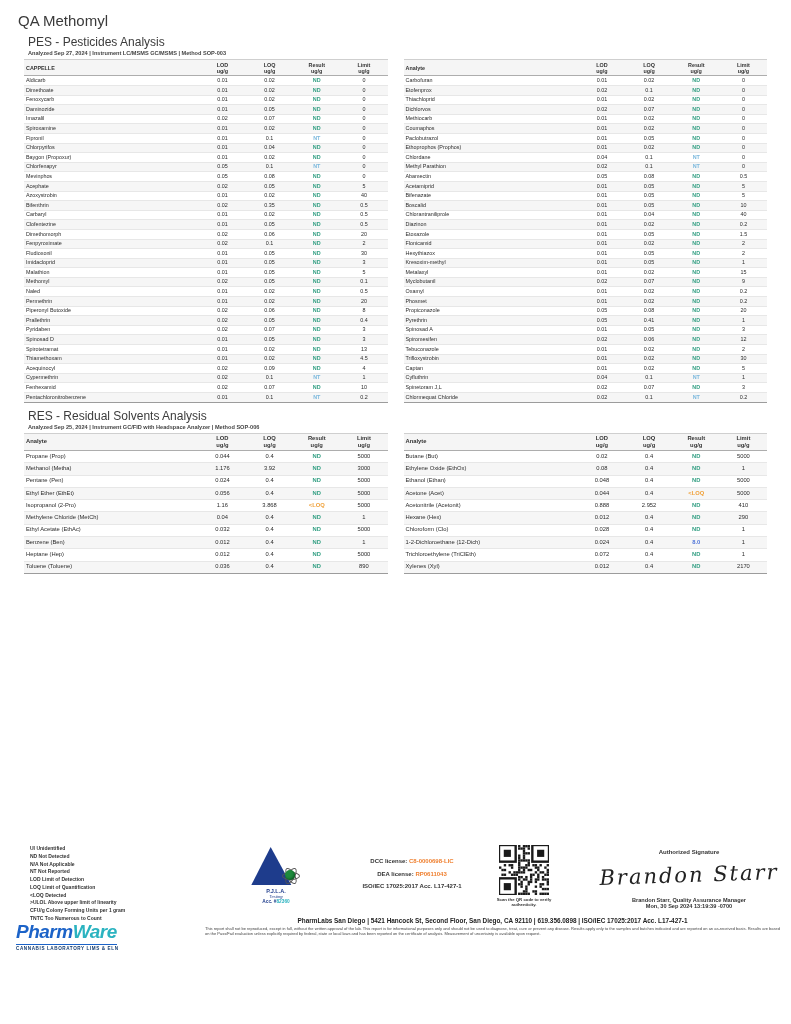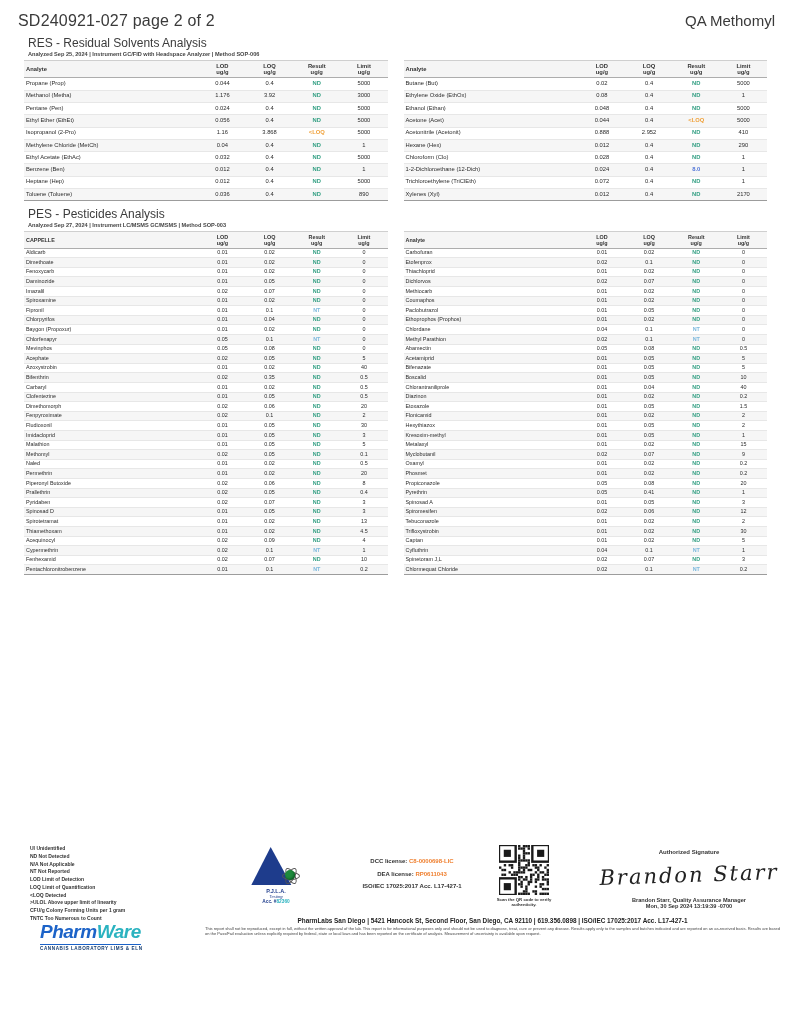--- a/index.html
+++ b/index.html
@@ -61,34 +61,570 @@
   .sig-block{position:absolute;left:598px;top:6px;width:182px;text-align:center;}
   .sig-label{font-size:6px;font-weight:bold;color:#333;}
   .sig-script{font-family:"DejaVu Serif",serif;font-style:italic;font-size:21px;color:#222;margin-top:8px;transform:rotate(-2deg);letter-spacing:2px;}
   .sig-title{font-size:5.6px;font-weight:bold;color:#333;margin-top:10px;}
   .sig-date{font-size:5.6px;font-weight:bold;color:#333;}
 
   .bottom-block{position:absolute;left:205px;top:74px;width:575px;text-align:center;}
   .address{font-size:6.4px;font-weight:bold;color:#222;}
   .disclaimer{font-size:4px;color:#444;line-height:1.35;margin-top:2px;text-align:justify;}
 
-  .pharmware{position:absolute;left:16px;top:78px;width:120px;margin-left:24px;}
+  .pharmware{position:absolute;left:16px;top:78px;width:120px;}
   .pw-name{font-size:19px;font-style:italic;letter-spacing:-.5px;border-bottom:1.5px solid #1c63c8;display:inline-block;padding-bottom:1px;}
   .pw-a{color:#1c63c8;font-weight:bold;}
   .pw-w{color:#2bb3c0;font-weight:bold;}
   .pw-tag{font-size:4.6px;font-weight:bold;color:#123a6e;letter-spacing:.6px;margin-top:1px;}
 </style>
 </head>
 <body>
 
 <div class="page">
 
   <div class="top-header">
-    <div class="doc-id">SD240921-027 page 2 of 2</div>
     <div class="qa-label">QA Methomyl</div>
+  </div>
+
+  <div class="section">
+    <div class="section-title">PES - Pesticides Analysis</div>
+    <div class="section-sub">Analyzed Sep 27, 2024   |  Instrument LC/MSMS GC/MSMS  | Method SOP-003</div>
+    <div class="tables">
+      <div class="tbl-wrap">
+        <table class="analyte-table dense">
+            <thead>
+              <tr>
+                <th class="c-analyte">CAPPELLE</th>
+                <th>
+                  <div>LOD</div>
+                  <div>ug/g</div>
+                </th>
+                <th>
+                  <div>LOQ</div>
+                  <div>ug/g</div>
+                </th>
+                <th>
+                  <div>Result</div>
+                  <div>ug/g</div>
+                </th>
+                <th>
+                  <div>Limit</div>
+                  <div>ug/g</div>
+                </th>
+              </tr>
+            </thead>
+            <tbody>
+              <tr>
+                <td class="c-analyte">Aldicarb</td>
+                <td>0.01</td>
+                <td>0.02</td>
+                <td class="result" style="color: rgb(53, 160, 132);">ND</td>
+                <td>0</td>
+              </tr>
+              <tr>
+                <td class="c-analyte">Dimethoate</td>
+                <td>0.01</td>
+                <td>0.02</td>
+                <td class="result" style="color: rgb(53, 160, 132);">ND</td>
+                <td>0</td>
+              </tr>
+              <tr>
+                <td class="c-analyte">Fenoxycarb</td>
+                <td>0.01</td>
+                <td>0.02</td>
+                <td class="result" style="color: rgb(53, 160, 132);">ND</td>
+                <td>0</td>
+              </tr>
+              <tr>
+                <td class="c-analyte">Daminozide</td>
+                <td>0.01</td>
+                <td>0.05</td>
+                <td class="result" style="color: rgb(53, 160, 132);">ND</td>
+                <td>0</td>
+              </tr>
+              <tr>
+                <td class="c-analyte">Imazalil</td>
+                <td>0.02</td>
+                <td>0.07</td>
+                <td class="result" style="color: rgb(53, 160, 132);">ND</td>
+                <td>0</td>
+              </tr>
+              <tr>
+                <td class="c-analyte">Spiroxamine</td>
+                <td>0.01</td>
+                <td>0.02</td>
+                <td class="result" style="color: rgb(53, 160, 132);">ND</td>
+                <td>0</td>
+              </tr>
+              <tr>
+                <td class="c-analyte">Fipronil</td>
+                <td>0.01</td>
+                <td>0.1</td>
+                <td class="result" style="color: rgb(124, 185, 221);">NT</td>
+                <td>0</td>
+              </tr>
+              <tr>
+                <td class="c-analyte">Chlorpyrifos</td>
+                <td>0.01</td>
+                <td>0.04</td>
+                <td class="result" style="color: rgb(53, 160, 132);">ND</td>
+                <td>0</td>
+              </tr>
+              <tr>
+                <td class="c-analyte">Baygon (Propoxur)</td>
+                <td>0.01</td>
+                <td>0.02</td>
+                <td class="result" style="color: rgb(53, 160, 132);">ND</td>
+                <td>0</td>
+              </tr>
+              <tr>
+                <td class="c-analyte">Chlorfenapyr</td>
+                <td>0.05</td>
+                <td>0.1</td>
+                <td class="result" style="color: rgb(124, 185, 221);">NT</td>
+                <td>0</td>
+              </tr>
+              <tr>
+                <td class="c-analyte">Mevinphos</td>
+                <td>0.05</td>
+                <td>0.08</td>
+                <td class="result" style="color: rgb(53, 160, 132);">ND</td>
+                <td>0</td>
+              </tr>
+              <tr>
+                <td class="c-analyte">Acephate</td>
+                <td>0.02</td>
+                <td>0.05</td>
+                <td class="result" style="color: rgb(53, 160, 132);">ND</td>
+                <td>5</td>
+              </tr>
+              <tr>
+                <td class="c-analyte">Azoxystrobin</td>
+                <td>0.01</td>
+                <td>0.02</td>
+                <td class="result" style="color: rgb(53, 160, 132);">ND</td>
+                <td>40</td>
+              </tr>
+              <tr>
+                <td class="c-analyte">Bifenthrin</td>
+                <td>0.02</td>
+                <td>0.35</td>
+                <td class="result" style="color: rgb(53, 160, 132);">ND</td>
+                <td>0.5</td>
+              </tr>
+              <tr>
+                <td class="c-analyte">Carbaryl</td>
+                <td>0.01</td>
+                <td>0.02</td>
+                <td class="result" style="color: rgb(53, 160, 132);">ND</td>
+                <td>0.5</td>
+              </tr>
+              <tr>
+                <td class="c-analyte">Clofentezine</td>
+                <td>0.01</td>
+                <td>0.05</td>
+                <td class="result" style="color: rgb(53, 160, 132);">ND</td>
+                <td>0.5</td>
+              </tr>
+              <tr>
+                <td class="c-analyte">Dimethomorph</td>
+                <td>0.02</td>
+                <td>0.06</td>
+                <td class="result" style="color: rgb(53, 160, 132);">ND</td>
+                <td>20</td>
+              </tr>
+              <tr>
+                <td class="c-analyte">Fenpyroximate</td>
+                <td>0.02</td>
+                <td>0.1</td>
+                <td class="result" style="color: rgb(53, 160, 132);">ND</td>
+                <td>2</td>
+              </tr>
+              <tr>
+                <td class="c-analyte">Fludioxonil</td>
+                <td>0.01</td>
+                <td>0.05</td>
+                <td class="result" style="color: rgb(53, 160, 132);">ND</td>
+                <td>30</td>
+              </tr>
+              <tr>
+                <td class="c-analyte">Imidacloprid</td>
+                <td>0.01</td>
+                <td>0.05</td>
+                <td class="result" style="color: rgb(53, 160, 132);">ND</td>
+                <td>3</td>
+              </tr>
+              <tr>
+                <td class="c-analyte">Malathion</td>
+                <td>0.01</td>
+                <td>0.05</td>
+                <td class="result" style="color: rgb(53, 160, 132);">ND</td>
+                <td>5</td>
+              </tr>
+              <tr>
+                <td class="c-analyte">Methomyl</td>
+                <td>0.02</td>
+                <td>0.05</td>
+                <td class="result" style="color: rgb(53, 160, 132);">ND</td>
+                <td>0.1</td>
+              </tr>
+              <tr>
+                <td class="c-analyte">Naled</td>
+                <td>0.01</td>
+                <td>0.02</td>
+                <td class="result" style="color: rgb(53, 160, 132);">ND</td>
+                <td>0.5</td>
+              </tr>
+              <tr>
+                <td class="c-analyte">Permethrin</td>
+                <td>0.01</td>
+                <td>0.02</td>
+                <td class="result" style="color: rgb(53, 160, 132);">ND</td>
+                <td>20</td>
+              </tr>
+              <tr>
+                <td class="c-analyte">Piperonyl Butoxide</td>
+                <td>0.02</td>
+                <td>0.06</td>
+                <td class="result" style="color: rgb(53, 160, 132);">ND</td>
+                <td>8</td>
+              </tr>
+              <tr>
+                <td class="c-analyte">Prallethrin</td>
+                <td>0.02</td>
+                <td>0.05</td>
+                <td class="result" style="color: rgb(53, 160, 132);">ND</td>
+                <td>0.4</td>
+              </tr>
+              <tr>
+                <td class="c-analyte">Pyridaben</td>
+                <td>0.02</td>
+                <td>0.07</td>
+                <td class="result" style="color: rgb(53, 160, 132);">ND</td>
+                <td>3</td>
+              </tr>
+              <tr>
+                <td class="c-analyte">Spinosad D</td>
+                <td>0.01</td>
+                <td>0.05</td>
+                <td class="result" style="color: rgb(53, 160, 132);">ND</td>
+                <td>3</td>
+              </tr>
+              <tr>
+                <td class="c-analyte">Spirotetramat</td>
+                <td>0.01</td>
+                <td>0.02</td>
+                <td class="result" style="color: rgb(53, 160, 132);">ND</td>
+                <td>13</td>
+              </tr>
+              <tr>
+                <td class="c-analyte">Thiamethoxam</td>
+                <td>0.01</td>
+                <td>0.02</td>
+                <td class="result" style="color: rgb(53, 160, 132);">ND</td>
+                <td>4.5</td>
+              </tr>
+              <tr>
+                <td class="c-analyte">Acequinocyl</td>
+                <td>0.02</td>
+                <td>0.09</td>
+                <td class="result" style="color: rgb(53, 160, 132);">ND</td>
+                <td>4</td>
+              </tr>
+              <tr>
+                <td class="c-analyte">Cypermethrin</td>
+                <td>0.02</td>
+                <td>0.1</td>
+                <td class="result" style="color: rgb(124, 185, 221);">NT</td>
+                <td>1</td>
+              </tr>
+              <tr>
+                <td class="c-analyte">Fenhexamid</td>
+                <td>0.02</td>
+                <td>0.07</td>
+                <td class="result" style="color: rgb(53, 160, 132);">ND</td>
+                <td>10</td>
+              </tr>
+              <tr>
+                <td class="c-analyte">Pentachloronitrobenzene</td>
+                <td>0.01</td>
+                <td>0.1</td>
+                <td class="result" style="color: rgb(124, 185, 221);">NT</td>
+                <td>0.2</td>
+              </tr>
+            </tbody>
+          </table>
+      </div>
+      <div class="tbl-wrap">
+        <table class="analyte-table dense">
+            <thead>
+              <tr>
+                <th class="c-analyte">Analyte</th>
+                <th>
+                  <div>LOD</div>
+                  <div>ug/g</div>
+                </th>
+                <th>
+                  <div>LOQ</div>
+                  <div>ug/g</div>
+                </th>
+                <th>
+                  <div>Result</div>
+                  <div>ug/g</div>
+                </th>
+                <th>
+                  <div>Limit</div>
+                  <div>ug/g</div>
+                </th>
+              </tr>
+            </thead>
+            <tbody>
+              <tr>
+                <td class="c-analyte">Carbofuran</td>
+                <td>0.01</td>
+                <td>0.02</td>
+                <td class="result" style="color: rgb(53, 160, 132);">ND</td>
+                <td>0</td>
+              </tr>
+              <tr>
+                <td class="c-analyte">Etofenprox</td>
+                <td>0.02</td>
+                <td>0.1</td>
+                <td class="result" style="color: rgb(53, 160, 132);">ND</td>
+                <td>0</td>
+              </tr>
+              <tr>
+                <td class="c-analyte">Thiachloprid</td>
+                <td>0.01</td>
+                <td>0.02</td>
+                <td class="result" style="color: rgb(53, 160, 132);">ND</td>
+                <td>0</td>
+              </tr>
+              <tr>
+                <td class="c-analyte">Dichlorvos</td>
+                <td>0.02</td>
+                <td>0.07</td>
+                <td class="result" style="color: rgb(53, 160, 132);">ND</td>
+                <td>0</td>
+              </tr>
+              <tr>
+                <td class="c-analyte">Methiocarb</td>
+                <td>0.01</td>
+                <td>0.02</td>
+                <td class="result" style="color: rgb(53, 160, 132);">ND</td>
+                <td>0</td>
+              </tr>
+              <tr>
+                <td class="c-analyte">Coumaphos</td>
+                <td>0.01</td>
+                <td>0.02</td>
+                <td class="result" style="color: rgb(53, 160, 132);">ND</td>
+                <td>0</td>
+              </tr>
+              <tr>
+                <td class="c-analyte">Paclobutrazol</td>
+                <td>0.01</td>
+                <td>0.05</td>
+                <td class="result" style="color: rgb(53, 160, 132);">ND</td>
+                <td>0</td>
+              </tr>
+              <tr>
+                <td class="c-analyte">Ethoprophos (Prophos)</td>
+                <td>0.01</td>
+                <td>0.02</td>
+                <td class="result" style="color: rgb(53, 160, 132);">ND</td>
+                <td>0</td>
+              </tr>
+              <tr>
+                <td class="c-analyte">Chlordane</td>
+                <td>0.04</td>
+                <td>0.1</td>
+                <td class="result" style="color: rgb(124, 185, 221);">NT</td>
+                <td>0</td>
+              </tr>
+              <tr>
+                <td class="c-analyte">Methyl Parathion</td>
+                <td>0.02</td>
+                <td>0.1</td>
+                <td class="result" style="color: rgb(124, 185, 221);">NT</td>
+                <td>0</td>
+              </tr>
+              <tr>
+                <td class="c-analyte">Abamectin</td>
+                <td>0.05</td>
+                <td>0.08</td>
+                <td class="result" style="color: rgb(53, 160, 132);">ND</td>
+                <td>0.5</td>
+              </tr>
+              <tr>
+                <td class="c-analyte">Acetamiprid</td>
+                <td>0.01</td>
+                <td>0.05</td>
+                <td class="result" style="color: rgb(53, 160, 132);">ND</td>
+                <td>5</td>
+              </tr>
+              <tr>
+                <td class="c-analyte">Bifenazate</td>
+                <td>0.01</td>
+                <td>0.05</td>
+                <td class="result" style="color: rgb(53, 160, 132);">ND</td>
+                <td>5</td>
+              </tr>
+              <tr>
+                <td class="c-analyte">Boscalid</td>
+                <td>0.01</td>
+                <td>0.05</td>
+                <td class="result" style="color: rgb(53, 160, 132);">ND</td>
+                <td>10</td>
+              </tr>
+              <tr>
+                <td class="c-analyte">Chlorantraniliprole</td>
+                <td>0.01</td>
+                <td>0.04</td>
+                <td class="result" style="color: rgb(53, 160, 132);">ND</td>
+                <td>40</td>
+              </tr>
+              <tr>
+                <td class="c-analyte">Diazinon</td>
+                <td>0.01</td>
+                <td>0.02</td>
+                <td class="result" style="color: rgb(53, 160, 132);">ND</td>
+                <td>0.2</td>
+              </tr>
+              <tr>
+                <td class="c-analyte">Etoxazole</td>
+                <td>0.01</td>
+                <td>0.05</td>
+                <td class="result" style="color: rgb(53, 160, 132);">ND</td>
+                <td>1.5</td>
+              </tr>
+              <tr>
+                <td class="c-analyte">Flonicamid</td>
+                <td>0.01</td>
+                <td>0.02</td>
+                <td class="result" style="color: rgb(53, 160, 132);">ND</td>
+                <td>2</td>
+              </tr>
+              <tr>
+                <td class="c-analyte">Hexythiazox</td>
+                <td>0.01</td>
+                <td>0.05</td>
+                <td class="result" style="color: rgb(53, 160, 132);">ND</td>
+                <td>2</td>
+              </tr>
+              <tr>
+                <td class="c-analyte">Kresoxim-methyl</td>
+                <td>0.01</td>
+                <td>0.05</td>
+                <td class="result" style="color: rgb(53, 160, 132);">ND</td>
+                <td>1</td>
+              </tr>
+              <tr>
+                <td class="c-analyte">Metalaxyl</td>
+                <td>0.01</td>
+                <td>0.02</td>
+                <td class="result" style="color: rgb(53, 160, 132);">ND</td>
+                <td>15</td>
+              </tr>
+              <tr>
+                <td class="c-analyte">Myclobutanil</td>
+                <td>0.02</td>
+                <td>0.07</td>
+                <td class="result" style="color: rgb(53, 160, 132);">ND</td>
+                <td>9</td>
+              </tr>
+              <tr>
+                <td class="c-analyte">Oxamyl</td>
+                <td>0.01</td>
+                <td>0.02</td>
+                <td class="result" style="color: rgb(53, 160, 132);">ND</td>
+                <td>0.2</td>
+              </tr>
+              <tr>
+                <td class="c-analyte">Phosmet</td>
+                <td>0.01</td>
+                <td>0.02</td>
+                <td class="result" style="color: rgb(53, 160, 132);">ND</td>
+                <td>0.2</td>
+              </tr>
+              <tr>
+                <td class="c-analyte">Propiconazole</td>
+                <td>0.05</td>
+                <td>0.08</td>
+                <td class="result" style="color: rgb(53, 160, 132);">ND</td>
+                <td>20</td>
+              </tr>
+              <tr>
+                <td class="c-analyte">Pyrethrin</td>
+                <td>0.05</td>
+                <td>0.41</td>
+                <td class="result" style="color: rgb(53, 160, 132);">ND</td>
+                <td>1</td>
+              </tr>
+              <tr>
+                <td class="c-analyte">Spinosad A</td>
+                <td>0.01</td>
+                <td>0.05</td>
+                <td class="result" style="color: rgb(53, 160, 132);">ND</td>
+                <td>3</td>
+              </tr>
+              <tr>
+                <td class="c-analyte">Spiromesifen</td>
+                <td>0.02</td>
+                <td>0.06</td>
+                <td class="result" style="color: rgb(53, 160, 132);">ND</td>
+                <td>12</td>
+              </tr>
+              <tr>
+                <td class="c-analyte">Tebuconazole</td>
+                <td>0.01</td>
+                <td>0.02</td>
+                <td class="result" style="color: rgb(53, 160, 132);">ND</td>
+                <td>2</td>
+              </tr>
+              <tr>
+                <td class="c-analyte">Trifloxystrobin</td>
+                <td>0.01</td>
+                <td>0.02</td>
+                <td class="result" style="color: rgb(53, 160, 132);">ND</td>
+                <td>30</td>
+              </tr>
+              <tr>
+                <td class="c-analyte">Captan</td>
+                <td>0.01</td>
+                <td>0.02</td>
+                <td class="result" style="color: rgb(53, 160, 132);">ND</td>
+                <td>5</td>
+              </tr>
+              <tr>
+                <td class="c-analyte">Cyfluthrin</td>
+                <td>0.04</td>
+                <td>0.1</td>
+                <td class="result" style="color: rgb(124, 185, 221);">NT</td>
+                <td>1</td>
+              </tr>
+              <tr>
+                <td class="c-analyte">Spinetoram J,L</td>
+                <td>0.02</td>
+                <td>0.07</td>
+                <td class="result" style="color: rgb(53, 160, 132);">ND</td>
+                <td>3</td>
+              </tr>
+              <tr>
+                <td class="c-analyte">Chlormequat Chloride</td>
+                <td>0.02</td>
+                <td>0.1</td>
+                <td class="result" style="color: rgb(124, 185, 221);">NT</td>
+                <td>0.2</td>
+              </tr>
+            </tbody>
+          </table>
+      </div>
+    </div>
   </div>
 
   <div class="section">
     <div class="section-title">RES - Residual Solvents Analysis</div>
     <div class="section-sub">Analyzed Sep 25, 2024   |  Instrument GC/FID with Headspace Analyzer   | Method SOP-006</div>
     <div class="tables">
       <div class="tbl-wrap">
         <table class="analyte-table roomy">
             <thead>
               <tr>
@@ -271,557 +807,20 @@
                 <td>0.4</td>
                 <td class="result" style="color: rgb(53, 160, 132);">ND</td>
                 <td>1</td>
               </tr>
               <tr>
                 <td class="c-analyte">Xylenes (Xyl)</td>
                 <td>0.012</td>
                 <td>0.4</td>
                 <td class="result" style="color: rgb(53, 160, 132);">ND</td>
                 <td>2170</td>
-              </tr>
-            </tbody>
-          </table>
-      </div>
-    </div>
-  </div>
-
-  <div class="section">
-    <div class="section-title">PES - Pesticides Analysis</div>
-    <div class="section-sub">Analyzed Sep 27, 2024   |  Instrument LC/MSMS GC/MSMS  | Method SOP-003</div>
-    <div class="tables">
-      <div class="tbl-wrap">
-        <table class="analyte-table dense">
-            <thead>
-              <tr>
-                <th class="c-analyte">CAPPELLE</th>
-                <th>
-                  <div>LOD</div>
-                  <div>ug/g</div>
-                </th>
-                <th>
-                  <div>LOQ</div>
-                  <div>ug/g</div>
-                </th>
-                <th>
-                  <div>Result</div>
-                  <div>ug/g</div>
-                </th>
-                <th>
-                  <div>Limit</div>
-                  <div>ug/g</div>
-                </th>
-              </tr>
-            </thead>
-            <tbody>
-              <tr>
-                <td class="c-analyte">Aldicarb</td>
-                <td>0.01</td>
-                <td>0.02</td>
-                <td class="result" style="color: rgb(53, 160, 132);">ND</td>
-                <td>0</td>
-              </tr>
-              <tr>
-                <td class="c-analyte">Dimethoate</td>
-                <td>0.01</td>
-                <td>0.02</td>
-                <td class="result" style="color: rgb(53, 160, 132);">ND</td>
-                <td>0</td>
-              </tr>
-              <tr>
-                <td class="c-analyte">Fenoxycarb</td>
-                <td>0.01</td>
-                <td>0.02</td>
-                <td class="result" style="color: rgb(53, 160, 132);">ND</td>
-                <td>0</td>
-              </tr>
-              <tr>
-                <td class="c-analyte">Daminozide</td>
-                <td>0.01</td>
-                <td>0.05</td>
-                <td class="result" style="color: rgb(53, 160, 132);">ND</td>
-                <td>0</td>
-              </tr>
-              <tr>
-                <td class="c-analyte">Imazalil</td>
-                <td>0.02</td>
-                <td>0.07</td>
-                <td class="result" style="color: rgb(53, 160, 132);">ND</td>
-                <td>0</td>
-              </tr>
-              <tr>
-                <td class="c-analyte">Spiroxamine</td>
-                <td>0.01</td>
-                <td>0.02</td>
-                <td class="result" style="color: rgb(53, 160, 132);">ND</td>
-                <td>0</td>
-              </tr>
-              <tr>
-                <td class="c-analyte">Fipronil</td>
-                <td>0.01</td>
-                <td>0.1</td>
-                <td class="result" style="color: rgb(124, 185, 221);">NT</td>
-                <td>0</td>
-              </tr>
-              <tr>
-                <td class="c-analyte">Chlorpyrifos</td>
-                <td>0.01</td>
-                <td>0.04</td>
-                <td class="result" style="color: rgb(53, 160, 132);">ND</td>
-                <td>0</td>
-              </tr>
-              <tr>
-                <td class="c-analyte">Baygon (Propoxur)</td>
-                <td>0.01</td>
-                <td>0.02</td>
-                <td class="result" style="color: rgb(53, 160, 132);">ND</td>
-                <td>0</td>
-              </tr>
-              <tr>
-                <td class="c-analyte">Chlorfenapyr</td>
-                <td>0.05</td>
-                <td>0.1</td>
-                <td class="result" style="color: rgb(124, 185, 221);">NT</td>
-                <td>0</td>
-              </tr>
-              <tr>
-                <td class="c-analyte">Mevinphos</td>
-                <td>0.05</td>
-                <td>0.08</td>
-                <td class="result" style="color: rgb(53, 160, 132);">ND</td>
-                <td>0</td>
-              </tr>
-              <tr>
-                <td class="c-analyte">Acephate</td>
-                <td>0.02</td>
-                <td>0.05</td>
-                <td class="result" style="color: rgb(53, 160, 132);">ND</td>
-                <td>5</td>
-              </tr>
-              <tr>
-                <td class="c-analyte">Azoxystrobin</td>
-                <td>0.01</td>
-                <td>0.02</td>
-                <td class="result" style="color: rgb(53, 160, 132);">ND</td>
-                <td>40</td>
-              </tr>
-              <tr>
-                <td class="c-analyte">Bifenthrin</td>
-                <td>0.02</td>
-                <td>0.35</td>
-                <td class="result" style="color: rgb(53, 160, 132);">ND</td>
-                <td>0.5</td>
-              </tr>
-              <tr>
-                <td class="c-analyte">Carbaryl</td>
-                <td>0.01</td>
-                <td>0.02</td>
-                <td class="result" style="color: rgb(53, 160, 132);">ND</td>
-                <td>0.5</td>
-              </tr>
-              <tr>
-                <td class="c-analyte">Clofentezine</td>
-                <td>0.01</td>
-                <td>0.05</td>
-                <td class="result" style="color: rgb(53, 160, 132);">ND</td>
-                <td>0.5</td>
-              </tr>
-              <tr>
-                <td class="c-analyte">Dimethomorph</td>
-                <td>0.02</td>
-                <td>0.06</td>
-                <td class="result" style="color: rgb(53, 160, 132);">ND</td>
-                <td>20</td>
-              </tr>
-              <tr>
-                <td class="c-analyte">Fenpyroximate</td>
-                <td>0.02</td>
-                <td>0.1</td>
-                <td class="result" style="color: rgb(53, 160, 132);">ND</td>
-                <td>2</td>
-              </tr>
-              <tr>
-                <td class="c-analyte">Fludioxonil</td>
-                <td>0.01</td>
-                <td>0.05</td>
-                <td class="result" style="color: rgb(53, 160, 132);">ND</td>
-                <td>30</td>
-              </tr>
-              <tr>
-                <td class="c-analyte">Imidacloprid</td>
-                <td>0.01</td>
-                <td>0.05</td>
-                <td class="result" style="color: rgb(53, 160, 132);">ND</td>
-                <td>3</td>
-              </tr>
-              <tr>
-                <td class="c-analyte">Malathion</td>
-                <td>0.01</td>
-                <td>0.05</td>
-                <td class="result" style="color: rgb(53, 160, 132);">ND</td>
-                <td>5</td>
-              </tr>
-              <tr>
-                <td class="c-analyte">Methomyl</td>
-                <td>0.02</td>
-                <td>0.05</td>
-                <td class="result" style="color: rgb(53, 160, 132);">ND</td>
-                <td>0.1</td>
-              </tr>
-              <tr>
-                <td class="c-analyte">Naled</td>
-                <td>0.01</td>
-                <td>0.02</td>
-                <td class="result" style="color: rgb(53, 160, 132);">ND</td>
-                <td>0.5</td>
-              </tr>
-              <tr>
-                <td class="c-analyte">Permethrin</td>
-                <td>0.01</td>
-                <td>0.02</td>
-                <td class="result" style="color: rgb(53, 160, 132);">ND</td>
-                <td>20</td>
-              </tr>
-              <tr>
-                <td class="c-analyte">Piperonyl Butoxide</td>
-                <td>0.02</td>
-                <td>0.06</td>
-                <td class="result" style="color: rgb(53, 160, 132);">ND</td>
-                <td>8</td>
-              </tr>
-              <tr>
-                <td class="c-analyte">Prallethrin</td>
-                <td>0.02</td>
-                <td>0.05</td>
-                <td class="result" style="color: rgb(53, 160, 132);">ND</td>
-                <td>0.4</td>
-              </tr>
-              <tr>
-                <td class="c-analyte">Pyridaben</td>
-                <td>0.02</td>
-                <td>0.07</td>
-                <td class="result" style="color: rgb(53, 160, 132);">ND</td>
-                <td>3</td>
-              </tr>
-              <tr>
-                <td class="c-analyte">Spinosad D</td>
-                <td>0.01</td>
-                <td>0.05</td>
-                <td class="result" style="color: rgb(53, 160, 132);">ND</td>
-                <td>3</td>
-              </tr>
-              <tr>
-                <td class="c-analyte">Spirotetramat</td>
-                <td>0.01</td>
-                <td>0.02</td>
-                <td class="result" style="color: rgb(53, 160, 132);">ND</td>
-                <td>13</td>
-              </tr>
-              <tr>
-                <td class="c-analyte">Thiamethoxam</td>
-                <td>0.01</td>
-                <td>0.02</td>
-                <td class="result" style="color: rgb(53, 160, 132);">ND</td>
-                <td>4.5</td>
-              </tr>
-              <tr>
-                <td class="c-analyte">Acequinocyl</td>
-                <td>0.02</td>
-                <td>0.09</td>
-                <td class="result" style="color: rgb(53, 160, 132);">ND</td>
-                <td>4</td>
-              </tr>
-              <tr>
-                <td class="c-analyte">Cypermethrin</td>
-                <td>0.02</td>
-                <td>0.1</td>
-                <td class="result" style="color: rgb(124, 185, 221);">NT</td>
-                <td>1</td>
-              </tr>
-              <tr>
-                <td class="c-analyte">Fenhexamid</td>
-                <td>0.02</td>
-                <td>0.07</td>
-                <td class="result" style="color: rgb(53, 160, 132);">ND</td>
-                <td>10</td>
-              </tr>
-              <tr>
-                <td class="c-analyte">Pentachloronitrobenzene</td>
-                <td>0.01</td>
-                <td>0.1</td>
-                <td class="result" style="color: rgb(124, 185, 221);">NT</td>
-                <td>0.2</td>
-              </tr>
-            </tbody>
-          </table>
-      </div>
-      <div class="tbl-wrap">
-        <table class="analyte-table dense">
-            <thead>
-              <tr>
-                <th class="c-analyte">Analyte</th>
-                <th>
-                  <div>LOD</div>
-                  <div>ug/g</div>
-                </th>
-                <th>
-                  <div>LOQ</div>
-                  <div>ug/g</div>
-                </th>
-                <th>
-                  <div>Result</div>
-                  <div>ug/g</div>
-                </th>
-                <th>
-                  <div>Limit</div>
-                  <div>ug/g</div>
-                </th>
-              </tr>
-            </thead>
-            <tbody>
-              <tr>
-                <td class="c-analyte">Carbofuran</td>
-                <td>0.01</td>
-                <td>0.02</td>
-                <td class="result" style="color: rgb(53, 160, 132);">ND</td>
-                <td>0</td>
-              </tr>
-              <tr>
-                <td class="c-analyte">Etofenprox</td>
-                <td>0.02</td>
-                <td>0.1</td>
-                <td class="result" style="color: rgb(53, 160, 132);">ND</td>
-                <td>0</td>
-              </tr>
-              <tr>
-                <td class="c-analyte">Thiachloprid</td>
-                <td>0.01</td>
-                <td>0.02</td>
-                <td class="result" style="color: rgb(53, 160, 132);">ND</td>
-                <td>0</td>
-              </tr>
-              <tr>
-                <td class="c-analyte">Dichlorvos</td>
-                <td>0.02</td>
-                <td>0.07</td>
-                <td class="result" style="color: rgb(53, 160, 132);">ND</td>
-                <td>0</td>
-              </tr>
-              <tr>
-                <td class="c-analyte">Methiocarb</td>
-                <td>0.01</td>
-                <td>0.02</td>
-                <td class="result" style="color: rgb(53, 160, 132);">ND</td>
-                <td>0</td>
-              </tr>
-              <tr>
-                <td class="c-analyte">Coumaphos</td>
-                <td>0.01</td>
-                <td>0.02</td>
-                <td class="result" style="color: rgb(53, 160, 132);">ND</td>
-                <td>0</td>
-              </tr>
-              <tr>
-                <td class="c-analyte">Paclobutrazol</td>
-                <td>0.01</td>
-                <td>0.05</td>
-                <td class="result" style="color: rgb(53, 160, 132);">ND</td>
-                <td>0</td>
-              </tr>
-              <tr>
-                <td class="c-analyte">Ethoprophos (Prophos)</td>
-                <td>0.01</td>
-                <td>0.02</td>
-                <td class="result" style="color: rgb(53, 160, 132);">ND</td>
-                <td>0</td>
-              </tr>
-              <tr>
-                <td class="c-analyte">Chlordane</td>
-                <td>0.04</td>
-                <td>0.1</td>
-                <td class="result" style="color: rgb(124, 185, 221);">NT</td>
-                <td>0</td>
-              </tr>
-              <tr>
-                <td class="c-analyte">Methyl Parathion</td>
-                <td>0.02</td>
-                <td>0.1</td>
-                <td class="result" style="color: rgb(124, 185, 221);">NT</td>
-                <td>0</td>
-              </tr>
-              <tr>
-                <td class="c-analyte">Abamectin</td>
-                <td>0.05</td>
-                <td>0.08</td>
-                <td class="result" style="color: rgb(53, 160, 132);">ND</td>
-                <td>0.5</td>
-              </tr>
-              <tr>
-                <td class="c-analyte">Acetamiprid</td>
-                <td>0.01</td>
-                <td>0.05</td>
-                <td class="result" style="color: rgb(53, 160, 132);">ND</td>
-                <td>5</td>
-              </tr>
-              <tr>
-                <td class="c-analyte">Bifenazate</td>
-                <td>0.01</td>
-                <td>0.05</td>
-                <td class="result" style="color: rgb(53, 160, 132);">ND</td>
-                <td>5</td>
-              </tr>
-              <tr>
-                <td class="c-analyte">Boscalid</td>
-                <td>0.01</td>
-                <td>0.05</td>
-                <td class="result" style="color: rgb(53, 160, 132);">ND</td>
-                <td>10</td>
-              </tr>
-              <tr>
-                <td class="c-analyte">Chlorantraniliprole</td>
-                <td>0.01</td>
-                <td>0.04</td>
-                <td class="result" style="color: rgb(53, 160, 132);">ND</td>
-                <td>40</td>
-              </tr>
-              <tr>
-                <td class="c-analyte">Diazinon</td>
-                <td>0.01</td>
-                <td>0.02</td>
-                <td class="result" style="color: rgb(53, 160, 132);">ND</td>
-                <td>0.2</td>
-              </tr>
-              <tr>
-                <td class="c-analyte">Etoxazole</td>
-                <td>0.01</td>
-                <td>0.05</td>
-                <td class="result" style="color: rgb(53, 160, 132);">ND</td>
-                <td>1.5</td>
-              </tr>
-              <tr>
-                <td class="c-analyte">Flonicamid</td>
-                <td>0.01</td>
-                <td>0.02</td>
-                <td class="result" style="color: rgb(53, 160, 132);">ND</td>
-                <td>2</td>
-              </tr>
-              <tr>
-                <td class="c-analyte">Hexythiazox</td>
-                <td>0.01</td>
-                <td>0.05</td>
-                <td class="result" style="color: rgb(53, 160, 132);">ND</td>
-                <td>2</td>
-              </tr>
-              <tr>
-                <td class="c-analyte">Kresoxim-methyl</td>
-                <td>0.01</td>
-                <td>0.05</td>
-                <td class="result" style="color: rgb(53, 160, 132);">ND</td>
-                <td>1</td>
-              </tr>
-              <tr>
-                <td class="c-analyte">Metalaxyl</td>
-                <td>0.01</td>
-                <td>0.02</td>
-                <td class="result" style="color: rgb(53, 160, 132);">ND</td>
-                <td>15</td>
-              </tr>
-              <tr>
-                <td class="c-analyte">Myclobutanil</td>
-                <td>0.02</td>
-                <td>0.07</td>
-                <td class="result" style="color: rgb(53, 160, 132);">ND</td>
-                <td>9</td>
-              </tr>
-              <tr>
-                <td class="c-analyte">Oxamyl</td>
-                <td>0.01</td>
-                <td>0.02</td>
-                <td class="result" style="color: rgb(53, 160, 132);">ND</td>
-                <td>0.2</td>
-              </tr>
-              <tr>
-                <td class="c-analyte">Phosmet</td>
-                <td>0.01</td>
-                <td>0.02</td>
-                <td class="result" style="color: rgb(53, 160, 132);">ND</td>
-                <td>0.2</td>
-              </tr>
-              <tr>
-                <td class="c-analyte">Propiconazole</td>
-                <td>0.05</td>
-                <td>0.08</td>
-                <td class="result" style="color: rgb(53, 160, 132);">ND</td>
-                <td>20</td>
-              </tr>
-              <tr>
-                <td class="c-analyte">Pyrethrin</td>
-                <td>0.05</td>
-                <td>0.41</td>
-                <td class="result" style="color: rgb(53, 160, 132);">ND</td>
-                <td>1</td>
-              </tr>
-              <tr>
-                <td class="c-analyte">Spinosad A</td>
-                <td>0.01</td>
-                <td>0.05</td>
-                <td class="result" style="color: rgb(53, 160, 132);">ND</td>
-                <td>3</td>
-              </tr>
-              <tr>
-                <td class="c-analyte">Spiromesifen</td>
-                <td>0.02</td>
-                <td>0.06</td>
-                <td class="result" style="color: rgb(53, 160, 132);">ND</td>
-                <td>12</td>
-              </tr>
-              <tr>
-                <td class="c-analyte">Tebuconazole</td>
-                <td>0.01</td>
-                <td>0.02</td>
-                <td class="result" style="color: rgb(53, 160, 132);">ND</td>
-                <td>2</td>
-              </tr>
-              <tr>
-                <td class="c-analyte">Trifloxystrobin</td>
-                <td>0.01</td>
-                <td>0.02</td>
-                <td class="result" style="color: rgb(53, 160, 132);">ND</td>
-                <td>30</td>
-              </tr>
-              <tr>
-                <td class="c-analyte">Captan</td>
-                <td>0.01</td>
-                <td>0.02</td>
-                <td class="result" style="color: rgb(53, 160, 132);">ND</td>
-                <td>5</td>
-              </tr>
-              <tr>
-                <td class="c-analyte">Cyfluthrin</td>
-                <td>0.04</td>
-                <td>0.1</td>
-                <td class="result" style="color: rgb(124, 185, 221);">NT</td>
-                <td>1</td>
-              </tr>
-              <tr>
-                <td class="c-analyte">Spinetoram J,L</td>
-                <td>0.02</td>
-                <td>0.07</td>
-                <td class="result" style="color: rgb(53, 160, 132);">ND</td>
-                <td>3</td>
-              </tr>
-              <tr>
-                <td class="c-analyte">Chlormequat Chloride</td>
-                <td>0.02</td>
-                <td>0.1</td>
-                <td class="result" style="color: rgb(124, 185, 221);">NT</td>
-                <td>0.2</td>
               </tr>
             </tbody>
           </table>
       </div>
     </div>
   </div>
 
   <div class="footer">
 
     <div class="legend">

